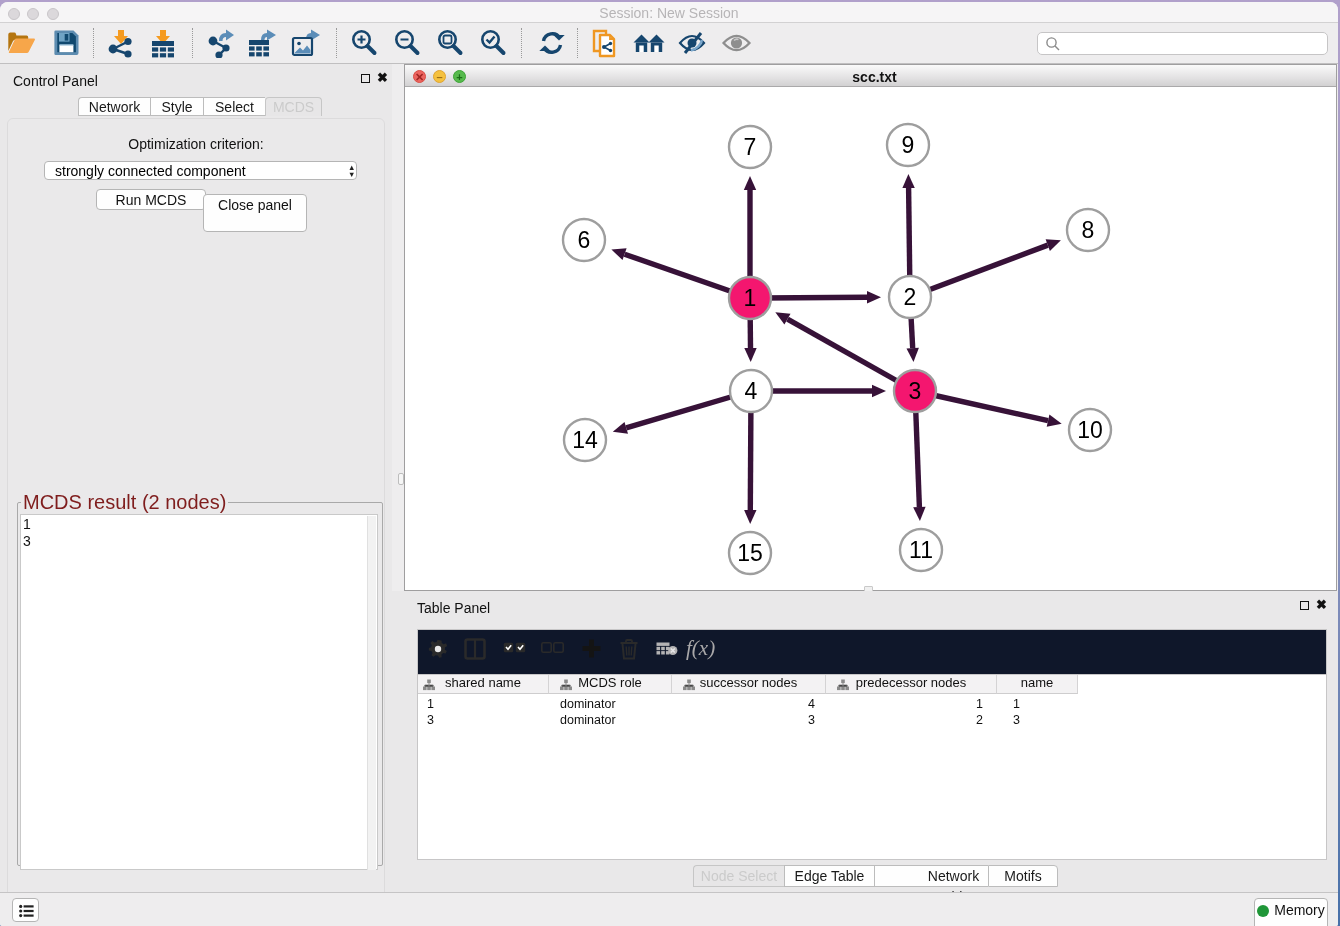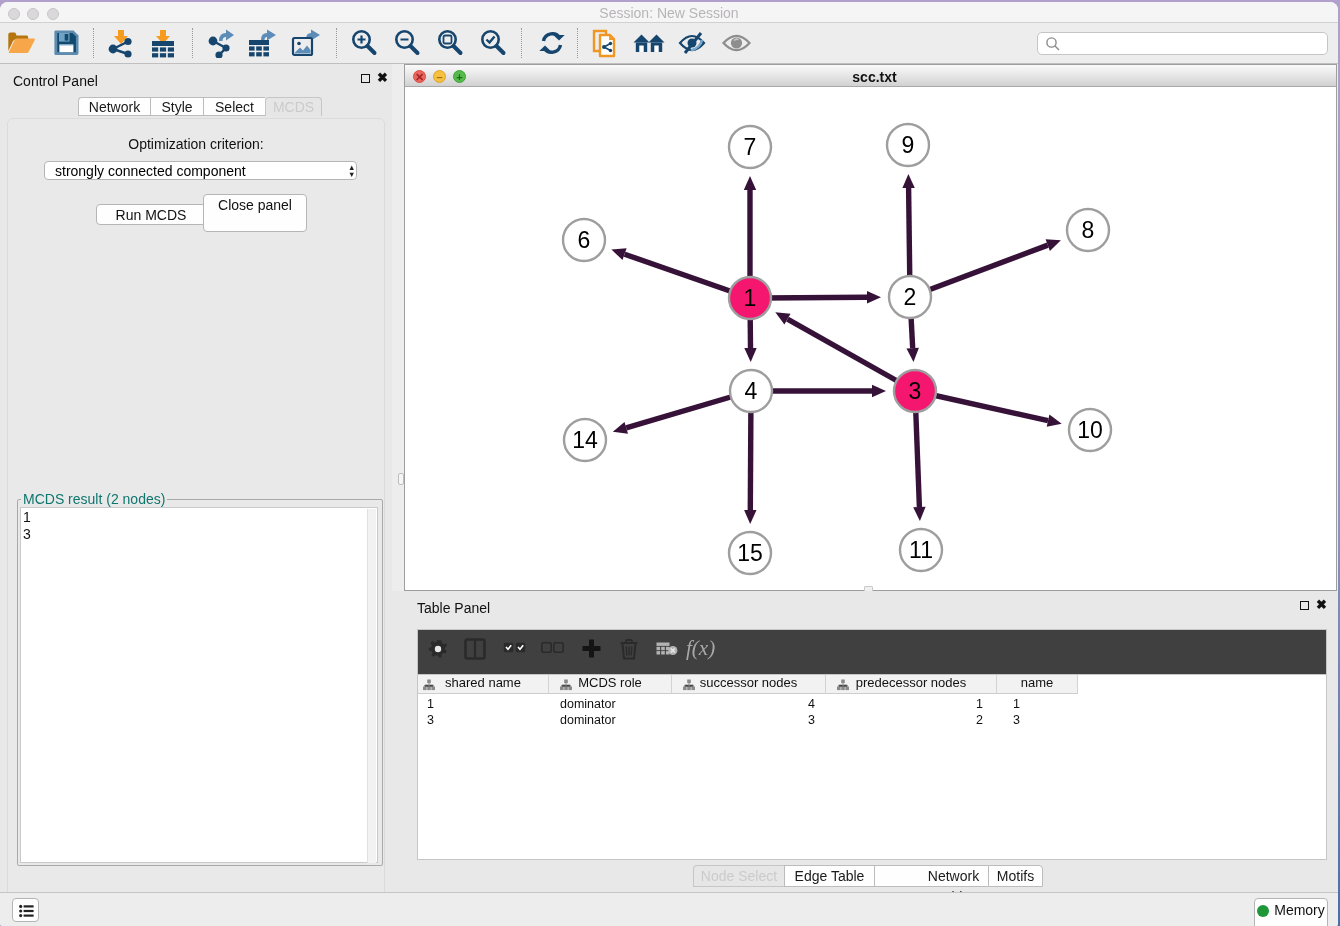--- a/index.html
+++ b/index.html
@@ -18,31 +18,31 @@
 .phead { font-size:14px; color:#111; }
 .tabs { position:absolute; display:flex; }
 .tab { font-size:14px; height:19px; line-height:18px; padding:0; background:#fefefe; border:1px solid #bcbcbc; border-right:none; color:#1a1a1a; text-align:center; }
 .tab.first { border-radius:4px 0 0 0; }
 .tab.lastsel { border-radius:0 6px 0 0; background:#e7e6e7; border:1px solid #c6c6c6; border-bottom:none; color:#cbcbcb; }
 .cpcontent { position:absolute; left:7px; top:54px; width:378px; height:830px; background:#eae9ea; border:1px solid #dcdbdc; border-radius:6px; }
 .btn { display:inline-block; font-size:14px; background:#fefefe; border:1px solid #b5b5b5; border-radius:4px; text-align:center; color:#111; }
 select.crit { position:absolute; left:36px; top:42px; width:313px; height:19px; font-size:14px; font-family:"Liberation Sans",sans-serif; background:#fff; border:1px solid #b5b5b5; border-radius:4px; padding-left:10px; appearance:none; }
 .updown { position:absolute; left:340px; top:45px; font-size:7.5px; color:#222; line-height:7px; text-align:center; letter-spacing:0; }
 fieldset.mcds { position:absolute; left:9px; top:372px; width:366px; height:375px; border:1px solid #a9a9a9; border-radius:2px; }
-fieldset.mcds legend { font-size:14px; color:#0f766e; margin-left:3px; padding:0 2px;margin-top:8px; }
+fieldset.mcds legend { font-size:20px; color:#7f1d1d; margin-left:3px; padding:0 2px;margin-top:8px; }
 .mcdstext { position:absolute; left:2px; top:0px; width:358px; height:356px; background:#fff; border:1px solid #c9c9c9; font-size:14px; padding:1px 0 0 2px; line-height:16.5px; color:#111; }
 .vscroll { position:absolute; right:1px; top:1px; width:9px; height:354px; background:#f2f2f2; border-left:1px solid #e0e0e0; }
 
 .netwin { position:absolute; left:404px; top:62px; width:933px; height:527px; background:#fff; border:1px solid #9f9e9f; }
 .nettitle { position:absolute; left:0; top:0; width:100%; height:22px; background:linear-gradient(#fafafa,#e3e2e3 60%,#d2d1d2); border-bottom:1px solid #aaa9aa; }
 .nettitle .t { position:absolute; top:4px; left:4px; width:100%; text-align:center; font-size:14px; font-weight:bold; color:#111; }
 .light { position:absolute; top:5px; width:13px; height:13px; border-radius:50%; font-size:11px; font-weight:bold; text-align:center; line-height:13px; }
 
 .tpanel { position:absolute; left:392px; top:589px; width:946px; height:301px; background:#e9e8e9; }
-.ttoolbar { position:absolute; left:25px; top:38px; width:910px; height:45px; background:#404040; border:1px solid #c7c6c7; border-bottom:none; }
+.ttoolbar { position:absolute; left:25px; top:38px; width:910px; height:45px; background:#0f172a; border:1px solid #c7c6c7; border-bottom:none; }
 .tgrid { position:absolute; left:25px; top:83px; width:910px; height:186px; background:#fff; border:1px solid #c7c6c7; }
 .thead { position:absolute; top:0; height:19px; background:#f3f2f3; border-right:1px solid #d4d3d4; border-bottom:1px solid #cecdce; font-size:13px; color:#111; text-align:center; line-height:16px; }
 .trow { position:absolute; font-size:12.5px; color:#111; }
 .btabs { position:absolute; left:301px; top:274px; display:flex; } .btabs .tab { height:22px; line-height:21px; }
 
 .statusbar { position:absolute; left:0; top:890px; width:100%; height:34px; background:#eeedee; border-top:1px solid #c5c4c5; }
 .sq { display:inline-block; width:9px; height:9px; border:1.5px solid #111; }
 .xmark { font-weight:bold; color:#111; font-size:13px; }
 </style>
 </head>
@@ -189,21 +189,21 @@
     <div class="tabs" style="left:78px;top:33px;">
       <div class="tab first" style="width:72px;">Network</div>
       <div class="tab" style="width:53px;">Style</div>
       <div class="tab" style="width:62px;">Select</div>
       <div class="tab lastsel" style="width:57px;border-radius:4px 4px 0 0;">MCDS</div>
     </div>
     <div class="cpcontent">
       <div style="position:absolute;left:0;top:17px;width:100%;text-align:center;font-size:14px;color:#111;">Optimization criterion:</div>
       <select class="crit"><option>strongly connected component</option></select>
       <div class="updown">▲<br>▼</div>
-      <div class="btn" style="position:absolute;left:88px;top:85px;width:110px;height:21px;line-height:20px;">Run MCDS</div>
+      <div class="btn" style="position:absolute;left:88px;top:70px;width:110px;height:21px;line-height:20px;">Run MCDS</div>
       <div class="btn" style="position:absolute;left:195px;top:75px;width:104px;height:38px;line-height:20px;">Close panel</div>
       <fieldset class="mcds">
         <legend>MCDS result (2 nodes)</legend>
         <div class="mcdstext">1<br>3<div class="vscroll"></div></div>
       </fieldset>
     </div>
   </div>
 
   <div class="netwin">
     <div class="nettitle">
@@ -375,21 +375,21 @@
       <div class="trow" style="left:9px;top:38px;">3</div>
       <div class="trow" style="left:142px;top:38px;">dominator</div>
       <div class="trow" style="left:254px;top:38px;width:143px;text-align:right;">3</div>
       <div class="trow" style="left:408px;top:38px;width:157px;text-align:right;">2</div>
       <div class="trow" style="left:595px;top:38px;">3</div>
     </div>
     <div class="btabs" style="--h:21px;">
       <div class="tab first" style="width:91px;border-radius:4px 0 0 0;background:#e7e6e7;color:#cbcbcb;border-color:#c6c6c6;">Node Select</div>
       <div class="tab" style="width:90px;">Edge Table</div>
       <div class="tab" style="width:114px;padding-left:44px;">Network Table</div>
-      <div class="tab" style="width:55px;border-right:1px solid #bcbcbc;border-radius:0 4px 0 0;">Motifs</div>
+      <div class="tab" style="width:70px;border-right:1px solid #bcbcbc;border-radius:0 4px 0 0;">Motifs</div>
     </div>
   </div>
 
   <div class="statusbar">
     <div class="btn" style="position:absolute;left:12px;top:5px;width:27px;height:24px;">
       <svg style="position:absolute;left:6px;top:5px;" width="15" height="14" viewBox="0 0 15 14">
         <g fill="#222">
             <circle cx="1.7" cy="2.4" r="1.6"></circle>
             <circle cx="1.7" cy="7" r="1.6"></circle>
             <circle cx="1.7" cy="11.6" r="1.6"></circle>

